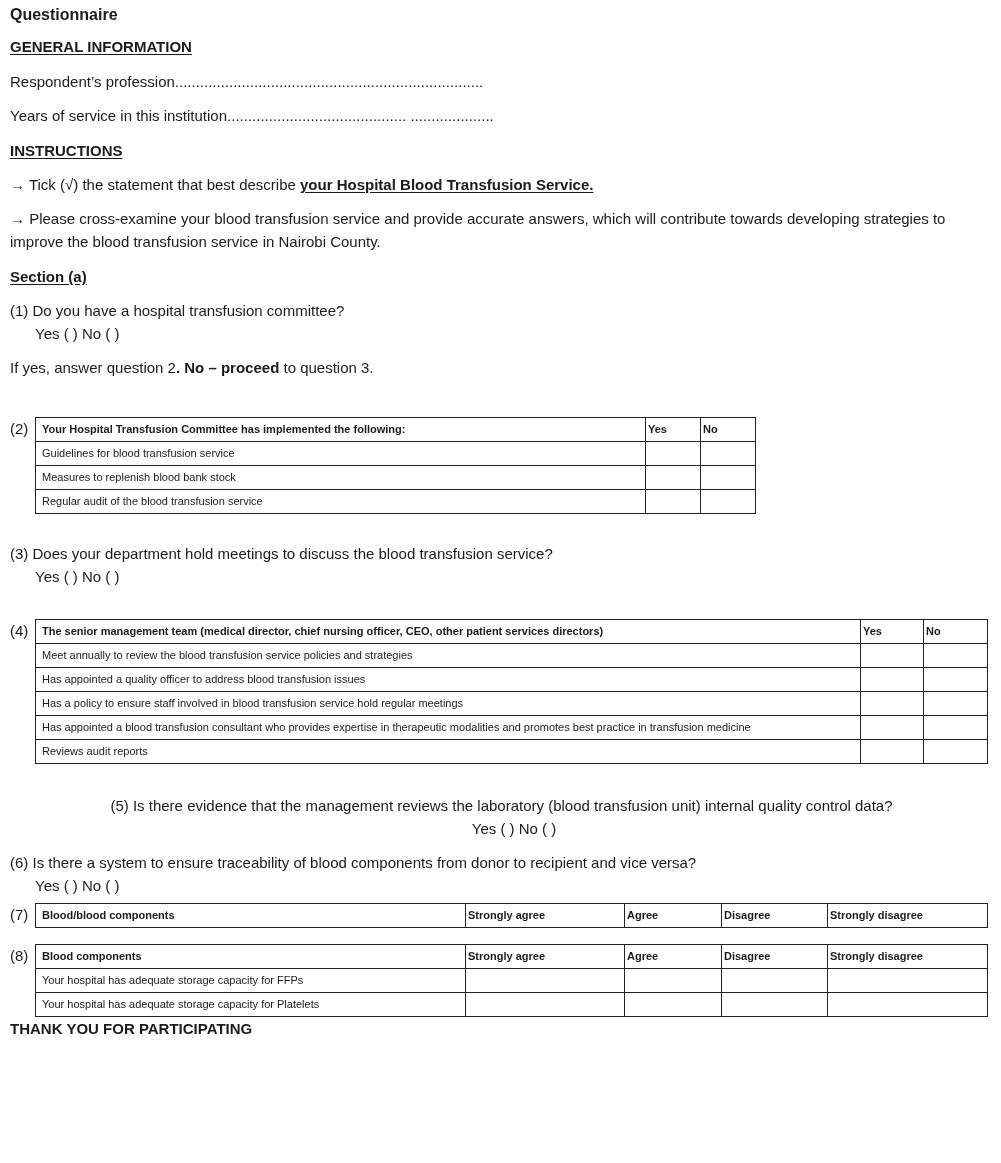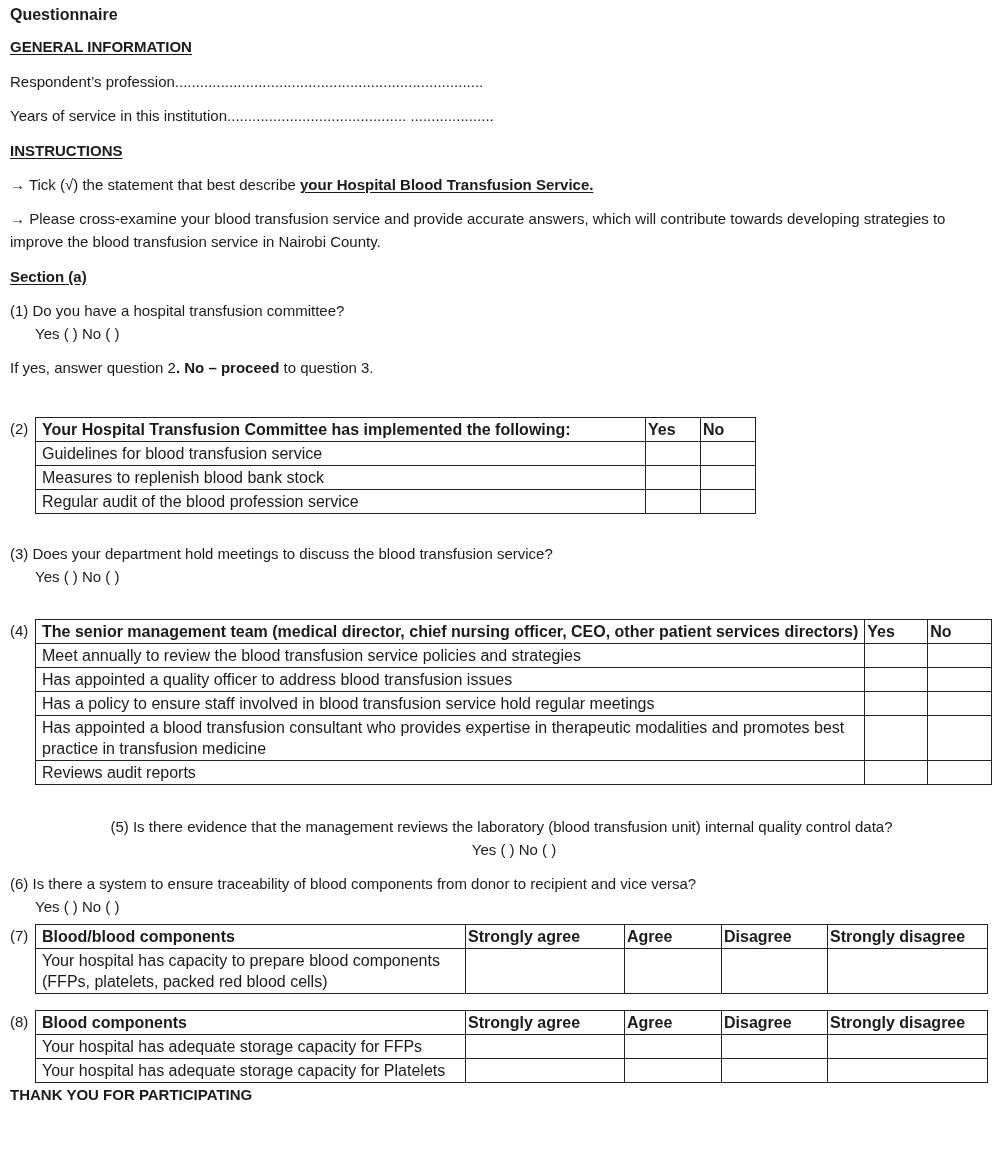--- a/index.html
+++ b/index.html
@@ -18,21 +18,21 @@
   .mt9{margin-top:9px;}  .mt11{margin-top:11px;} .mt12{margin-top:12px;}
   .mt16{margin-top:16px;} .mt27{margin-top:27px;}
   .mt28{margin-top:28px;}.mt30{margin-top:30px;text-align:center;} .mt31{margin-top:31px;}
   .mt38{margin-top:38px;}.mt6{margin-top:6px;}
   .answer{margin-left:25px;}
   .tblock{display:flex;align-items:flex-start;}
   .qnum{width:25px;flex:none;line-height:24px;}
   table.qt{border-collapse:collapse;table-layout:fixed;flex:none;}
   table.qt td{
     border:1.5px solid #222222;
-    padding:1px 6px;line-height:21px;font-size:16px;
+    padding:1px 6px;line-height:21px;font-size:11px;
     vertical-align:top;overflow:hidden;
   }
   table.qt tr.head td{font-weight:bold;}
   table.qt tr.head td.stmt{white-space:nowrap;}
   table.qt td.c{padding:1px 2px;}
   .footer{font-weight:bold;line-height:23px;margin:0;}
 </style>
 </head>
 <body>
 
@@ -80,21 +80,21 @@
           <td>Guidelines for blood transfusion service</td>
           <td></td>
           <td></td>
         </tr>
         <tr>
           <td>Measures to replenish blood bank stock</td>
           <td></td>
           <td></td>
         </tr>
         <tr>
-          <td>Regular audit of the blood profession service</td>
+          <td>Regular audit of the blood transfusion service</td>
           <td></td>
           <td></td>
         </tr>
       </tbody>
     </table>
   </div>
 
   <div class="mt28">
     <p class="line">(3) Does your department hold meetings to discuss the blood transfusion service?</p>
     <p class="line answer">Yes ( ) No ( )</p>
@@ -164,27 +164,20 @@
           <col style="width:160px">
         </colgroup>
       <tbody>
         <tr class="head">
           <td class="stmt">Blood/blood components</td>
           <td class="c">Strongly agree</td>
           <td class="c">Agree</td>
           <td class="c">Disagree</td>
           <td class="c">Strongly disagree</td>
         </tr>
-        <tr>
-          <td>Your hospital has capacity to prepare blood components (FFPs, platelets, packed red blood cells)</td>
-          <td></td>
-          <td></td>
-          <td></td>
-          <td></td>
-        </tr>
       </tbody>
     </table>
   </div>
 
   <div class="tblock mt16">
     <span class="qnum">(8)</span>
     <table class="qt">
       <colgroup>
           <col style="width:430px">
           <col style="width:159px">

